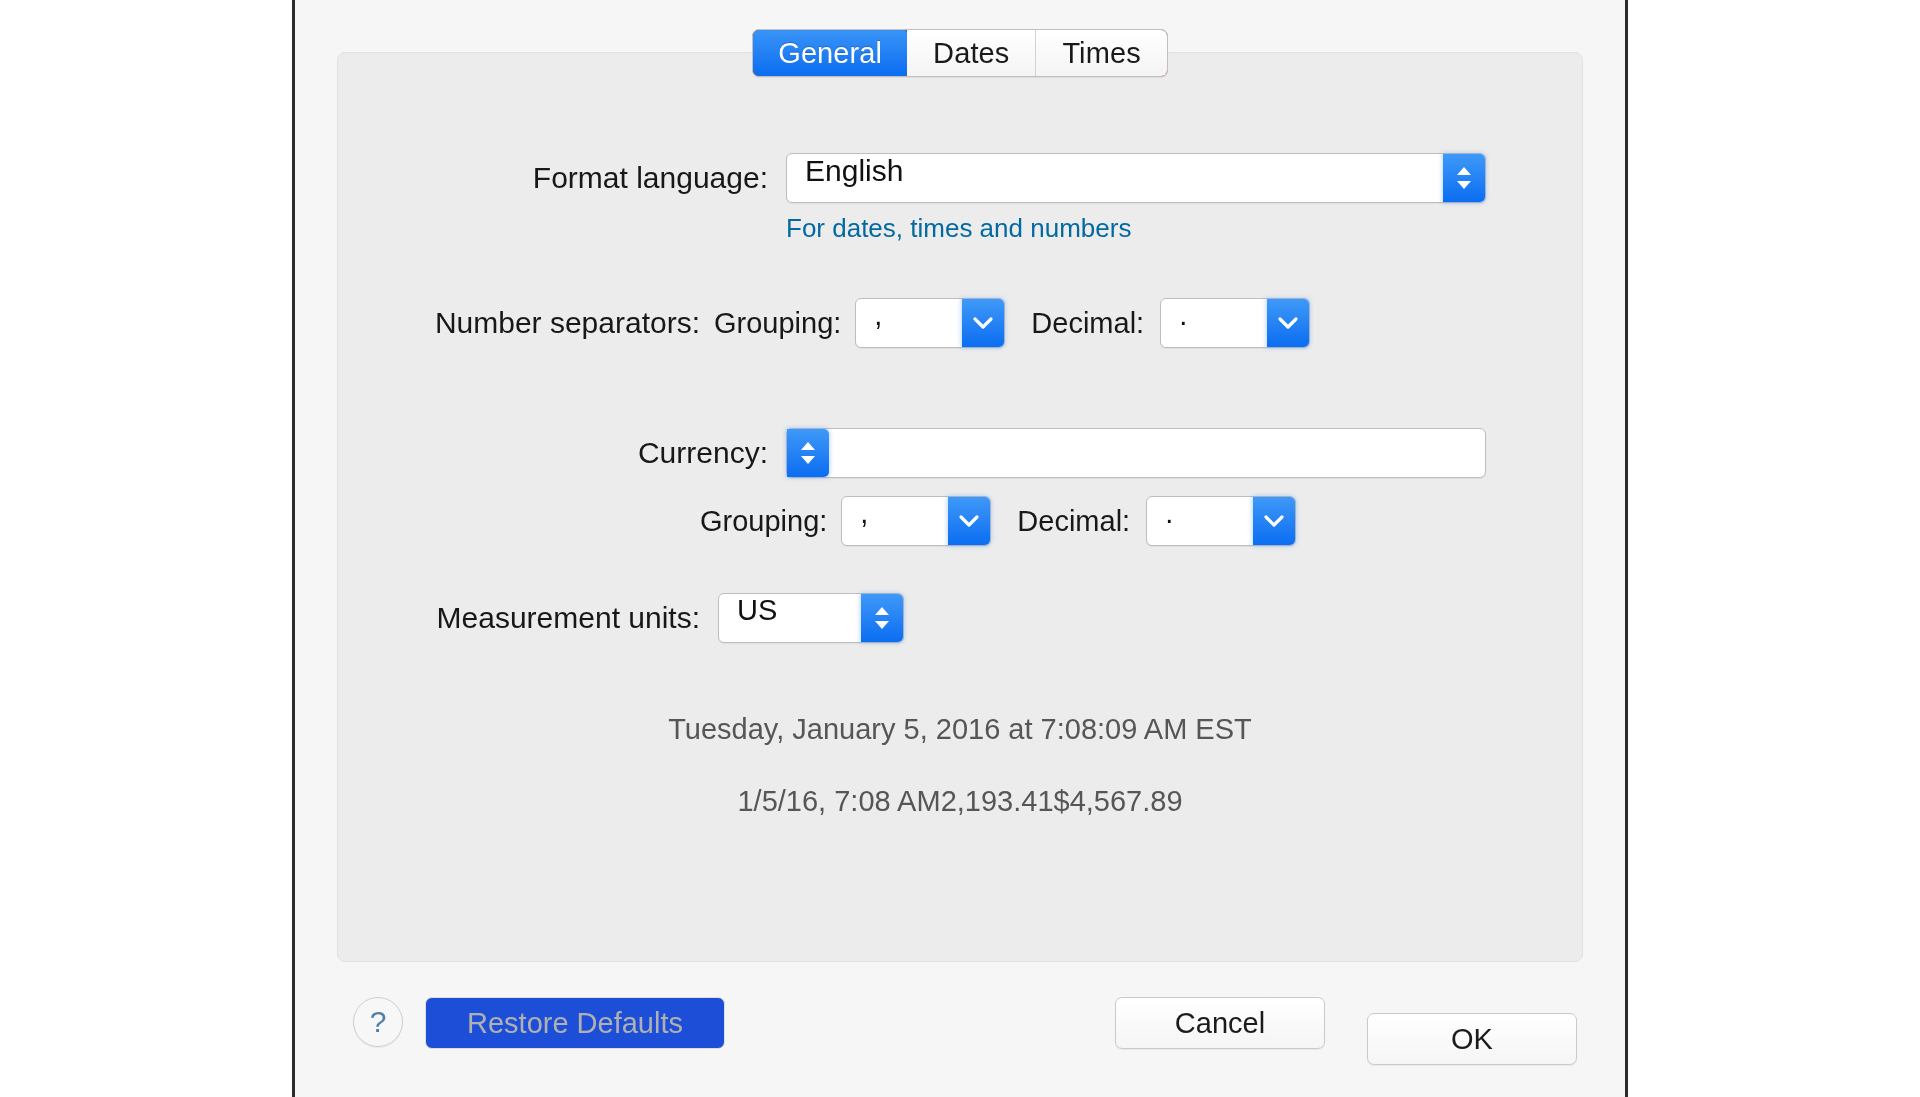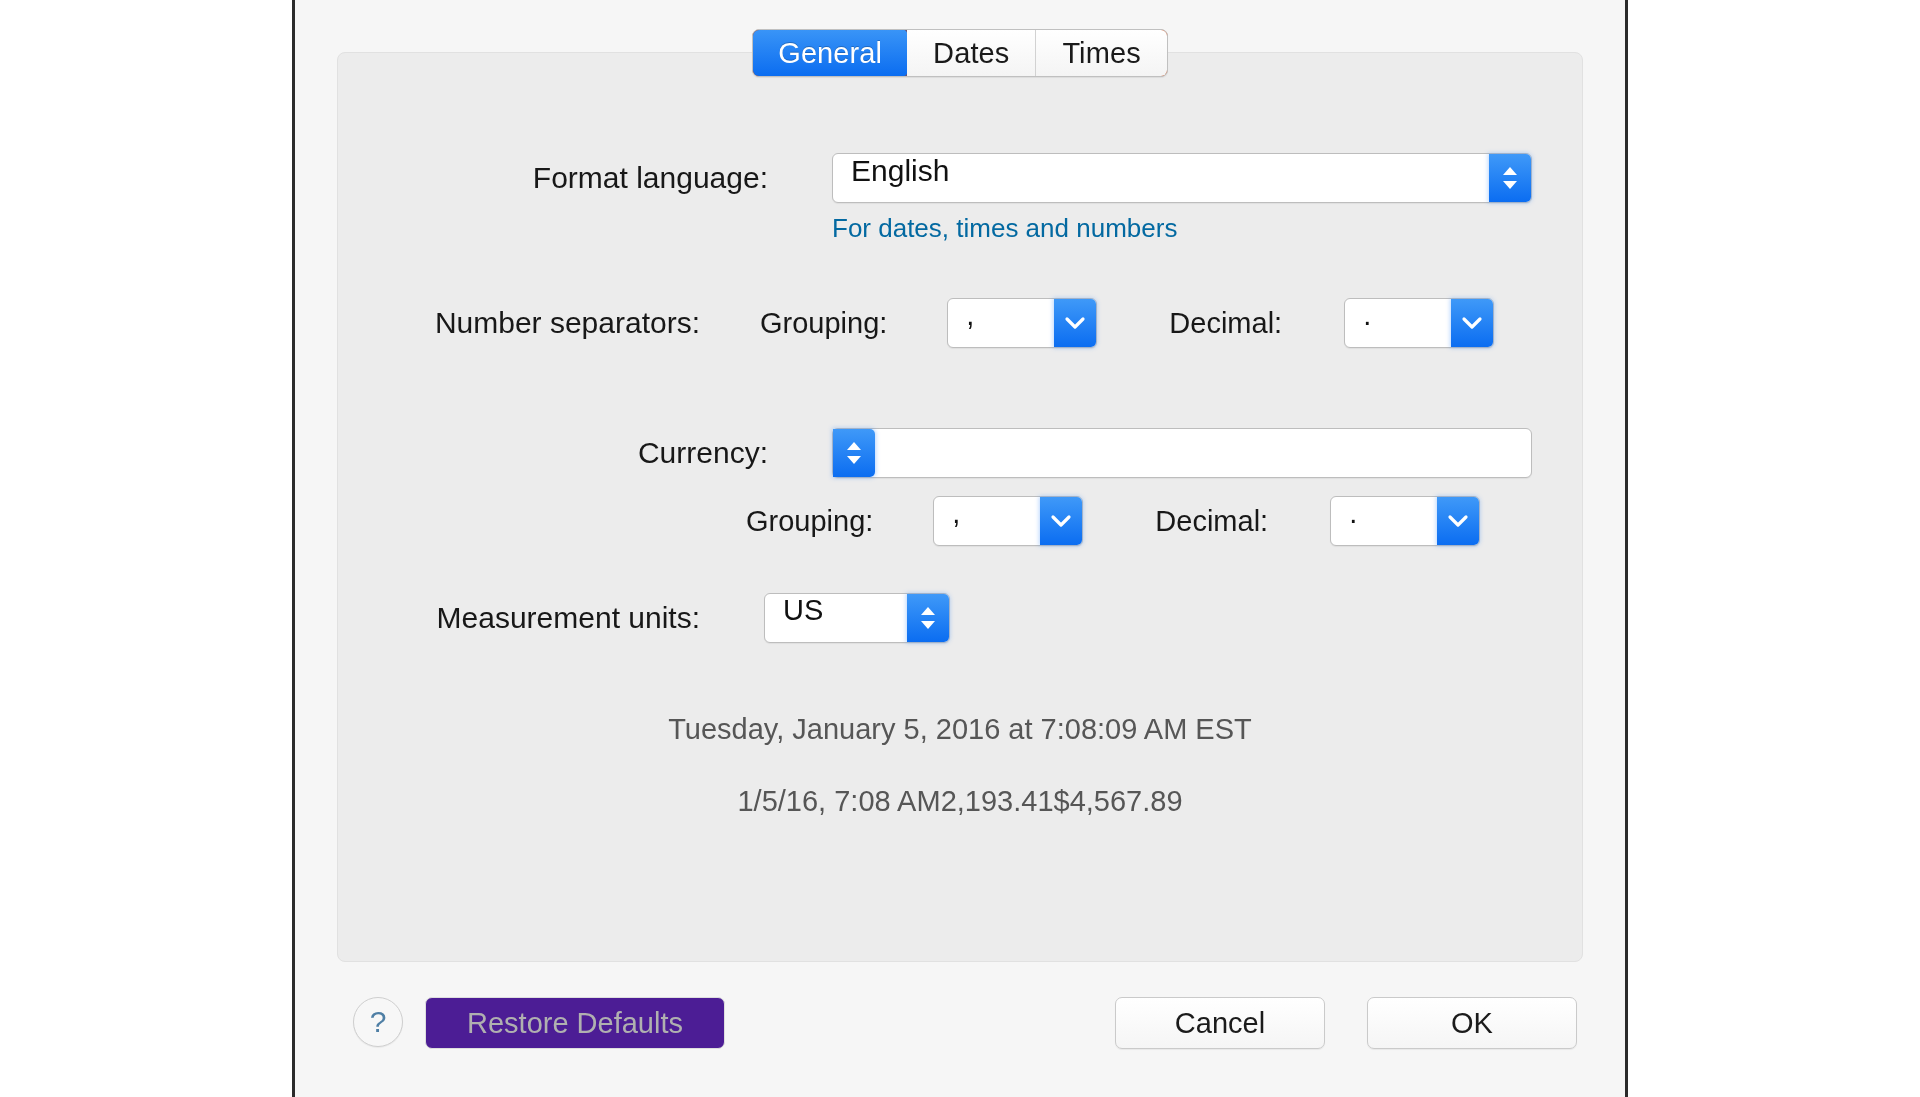--- a/index.html
+++ b/index.html
@@ -89,21 +89,20 @@
     border: 1px solid #e1e1e1;
     border-radius: 8px;
     box-sizing: border-box;
   }
 
   
   .row {
     position: absolute;
     display: flex;
     align-items: center;
-    gap: 46px;
   }
   .lbl {
     font-size: 30px;
     color: #181818;
     text-align: right;
     white-space: nowrap;
   }
   .lbl.small { font-size: 29px; }
   .sublabel {
     font-size: 26px;
@@ -193,27 +192,27 @@
     color: #1b1b1b;
     font-size: 29px;
     display: flex;
     align-items: center;
     justify-content: center;
     box-sizing: border-box;
     box-shadow: 0 1px 1px rgba(0,0,0,0.06);
   }
   .btn.disabled {
     color: #b0b0b0;
-    background: #4c1d95;
+    background: #1d4ed8;
     border-color: #dedede;
     box-shadow: none;
   }
   #restore-defaults-button { left: 130px; top: 22px; width: 300px; }
   #cancel-button { right: 300px; top: 22px; width: 210px; }
-  #ok-button { right: 48px; top: 22px; width: 210px; }
+  #ok-button { right: 48px; top: 38px; width: 210px; }
 </style>
 </head>
 <body>
 
 <div id="stage">
   <div class="window">
 
     <div class="tabbar">
       <div class="tabgroup">
         <div class="tab selected">General</div>

